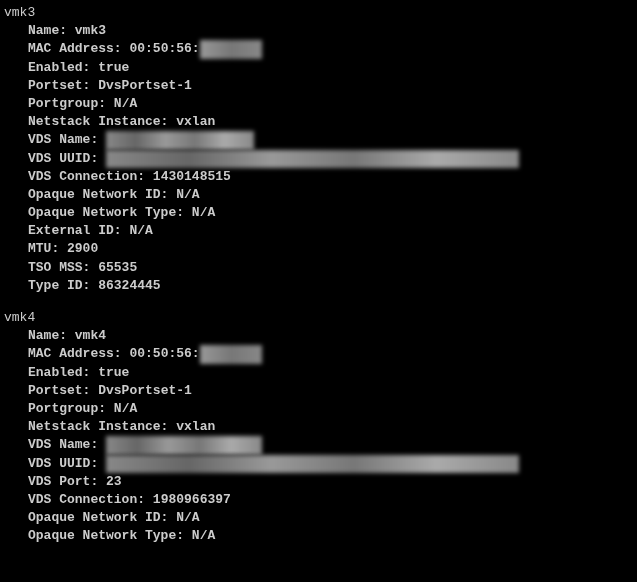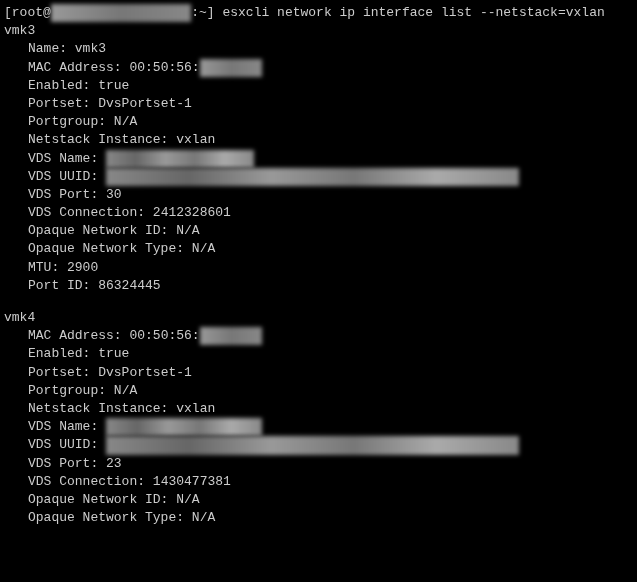--- a/index.html
+++ b/index.html
@@ -24,69 +24,69 @@
     .interface-block {
       margin-bottom: 14px;
     }
     .interface-name {
       color: #cccccc;
     }
     .property-line {
       padding-left: 24px;
       color: #cccccc;
       white-space: pre;
+      font-weight: bold;
     }
     .blurred {
       background: linear-gradient(90deg, #888 0%, #666 20%, #999 40%, #777 60%, #aaa 80%, #888 100%);
       color: transparent;
       filter: blur(2px);
       display: inline-block;
     }
     .blurred-short {
       background: linear-gradient(90deg, #999 0%, #777 50%, #888 100%);
       color: transparent;
       filter: blur(2px);
       display: inline-block;
     }
   </style>
 </head>
 <body>
 
 <div class="terminal">
-  <div class="prompt-line">
-    <span>[root@</span><span class="blurred-short">██████████████████</span><span>:~] </span><span>esxcli network ip interface list --netstack=vxlan</span>
-  </div>
 
   <div class="interface-block">
     <div class="interface-name">vmk3</div>
     <div class="property-line"><span>Name: </span><span>vmk3</span></div>
     <div class="property-line"><span>MAC Address: </span><span>00:50:56:</span><span class="blurred-short">██:██:██</span></div>
     <div class="property-line"><span>Enabled: </span><span>true</span></div>
     <div class="property-line"><span>Portset: </span><span>DvsPortset-1</span></div>
     <div class="property-line"><span>Portgroup: </span><span>N/A</span></div>
     <div class="property-line"><span>Netstack Instance: </span><span>vxlan</span></div>
     <div class="property-line"><span>VDS Name: </span><span class="blurred">███-████-██████-███</span></div>
     <div class="property-line"><span>VDS UUID: </span><span class="blurred">██ ██ ██ ██ ██ ██ ██ ██ ██-██ ██ ██ ██ ██ ██ ██ ██ ██</span></div>
-    <div class="property-line"><span>VDS Port: </span><span>30</span></div>
-    <div class="property-line"><span>VDS Connection: </span><span>2412328601</span></div>
+    <div class="property-line"><span>VDS Connection: </span><span>1430148515</span></div>
     <div class="property-line"><span>Opaque Network ID: </span><span>N/A</span></div>
     <div class="property-line"><span>Opaque Network Type: </span><span>N/A</span></div>
+    <div class="property-line"><span>External ID: </span><span>N/A</span></div>
     <div class="property-line"><span>MTU: </span><span>2900</span></div>
-    <div class="property-line"><span>Port ID: </span><span>86324445</span></div>
+    <div class="property-line"><span>TSO MSS: </span><span>65535</span></div>
+    <div class="property-line"><span>Type ID: </span><span>86324445</span></div>
   </div>
 
   <div class="interface-block">
     <div class="interface-name">vmk4</div>
+    <div class="property-line"><span>Name: </span><span>vmk4</span></div>
     <div class="property-line"><span>MAC Address: </span><span>00:50:56:</span><span class="blurred-short">██:██:██</span></div>
     <div class="property-line"><span>Enabled: </span><span>true</span></div>
     <div class="property-line"><span>Portset: </span><span>DvsPortset-1</span></div>
     <div class="property-line"><span>Portgroup: </span><span>N/A</span></div>
     <div class="property-line"><span>Netstack Instance: </span><span>vxlan</span></div>
     <div class="property-line"><span>VDS Name: </span><span class="blurred">███-████-██.███-████</span></div>
     <div class="property-line"><span>VDS UUID: </span><span class="blurred">██ ██ ██ ██ ██ ██ ██ ██ ██-██ ██ ██ ██ ██ ██ ██ ██ ██</span></div>
     <div class="property-line"><span>VDS Port: </span><span>23</span></div>
-    <div class="property-line"><span>VDS Connection: </span><span>1430477381</span></div>
+    <div class="property-line"><span>VDS Connection: </span><span>1980966397</span></div>
     <div class="property-line"><span>Opaque Network ID: </span><span>N/A</span></div>
     <div class="property-line"><span>Opaque Network Type: </span><span>N/A</span></div>
     <div class="property-line"></div>
 
   </div>
 </div>
 
 </body></html>

